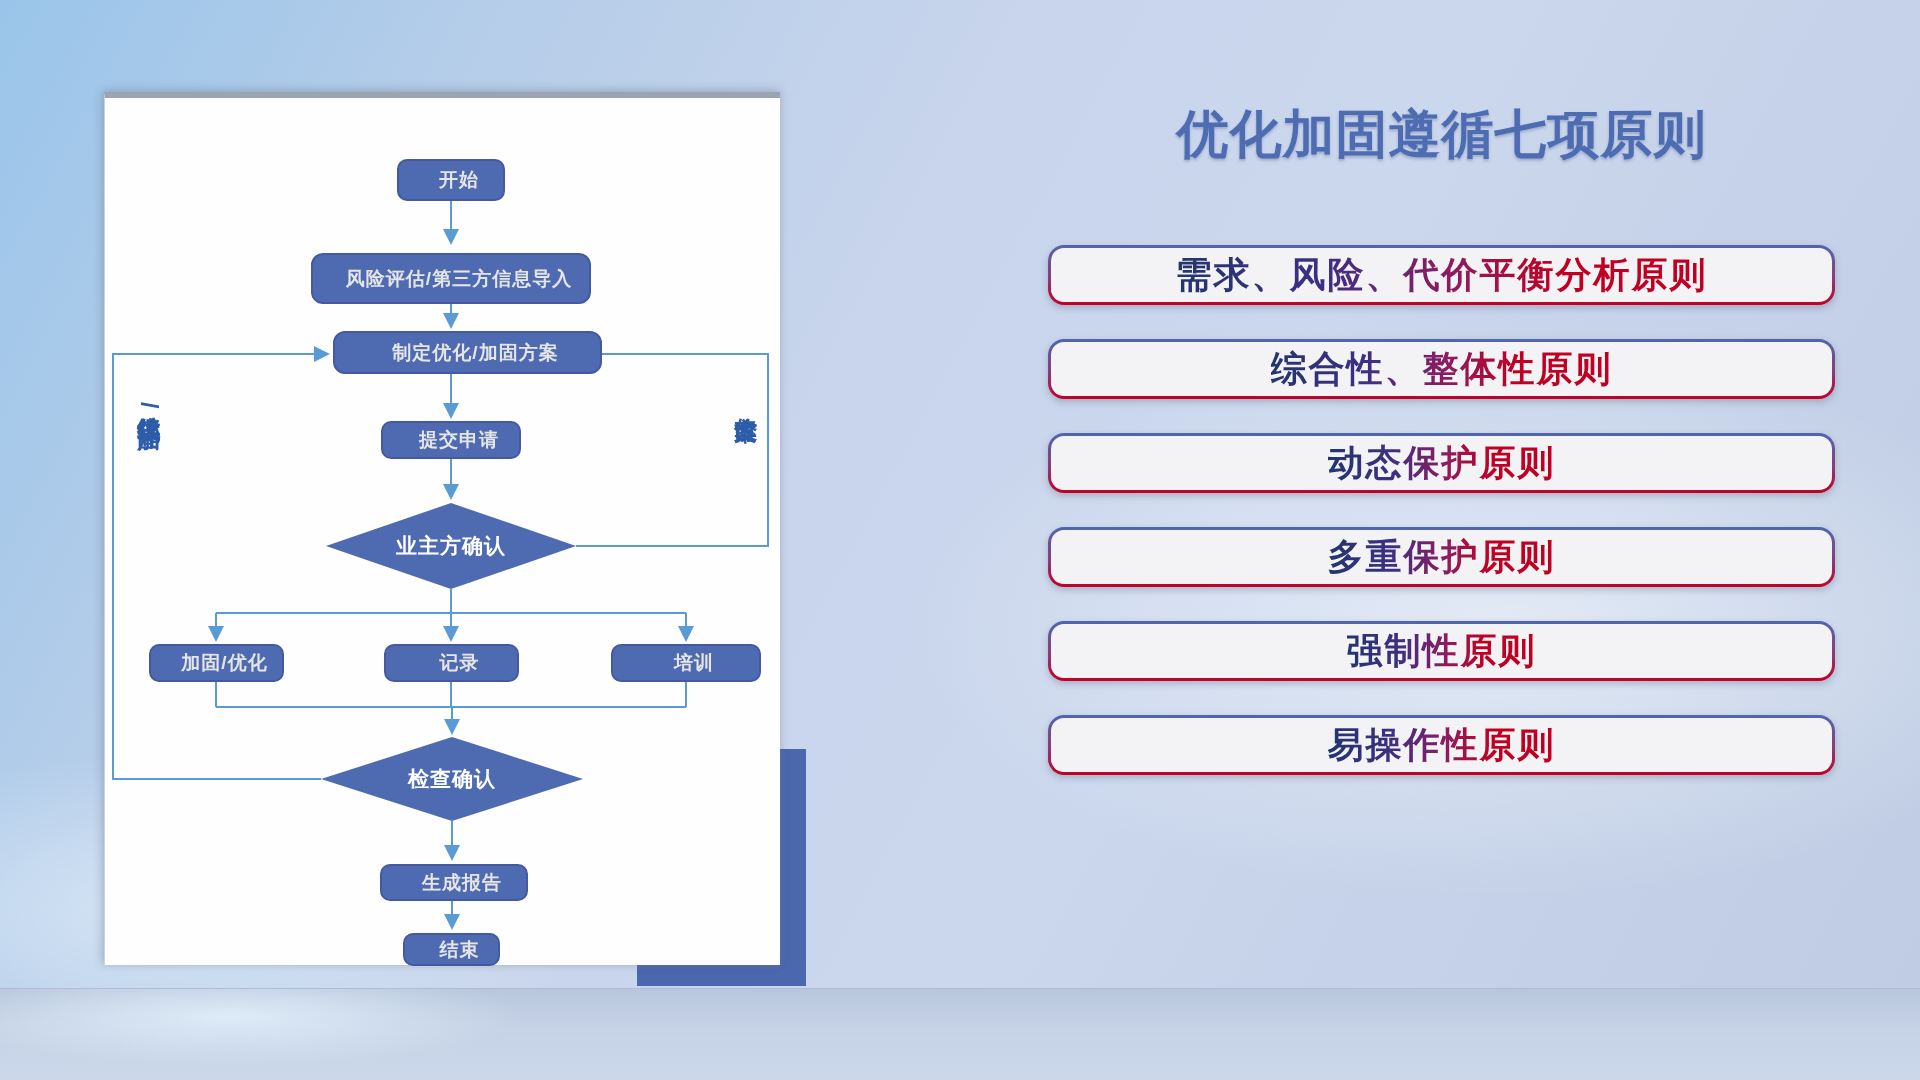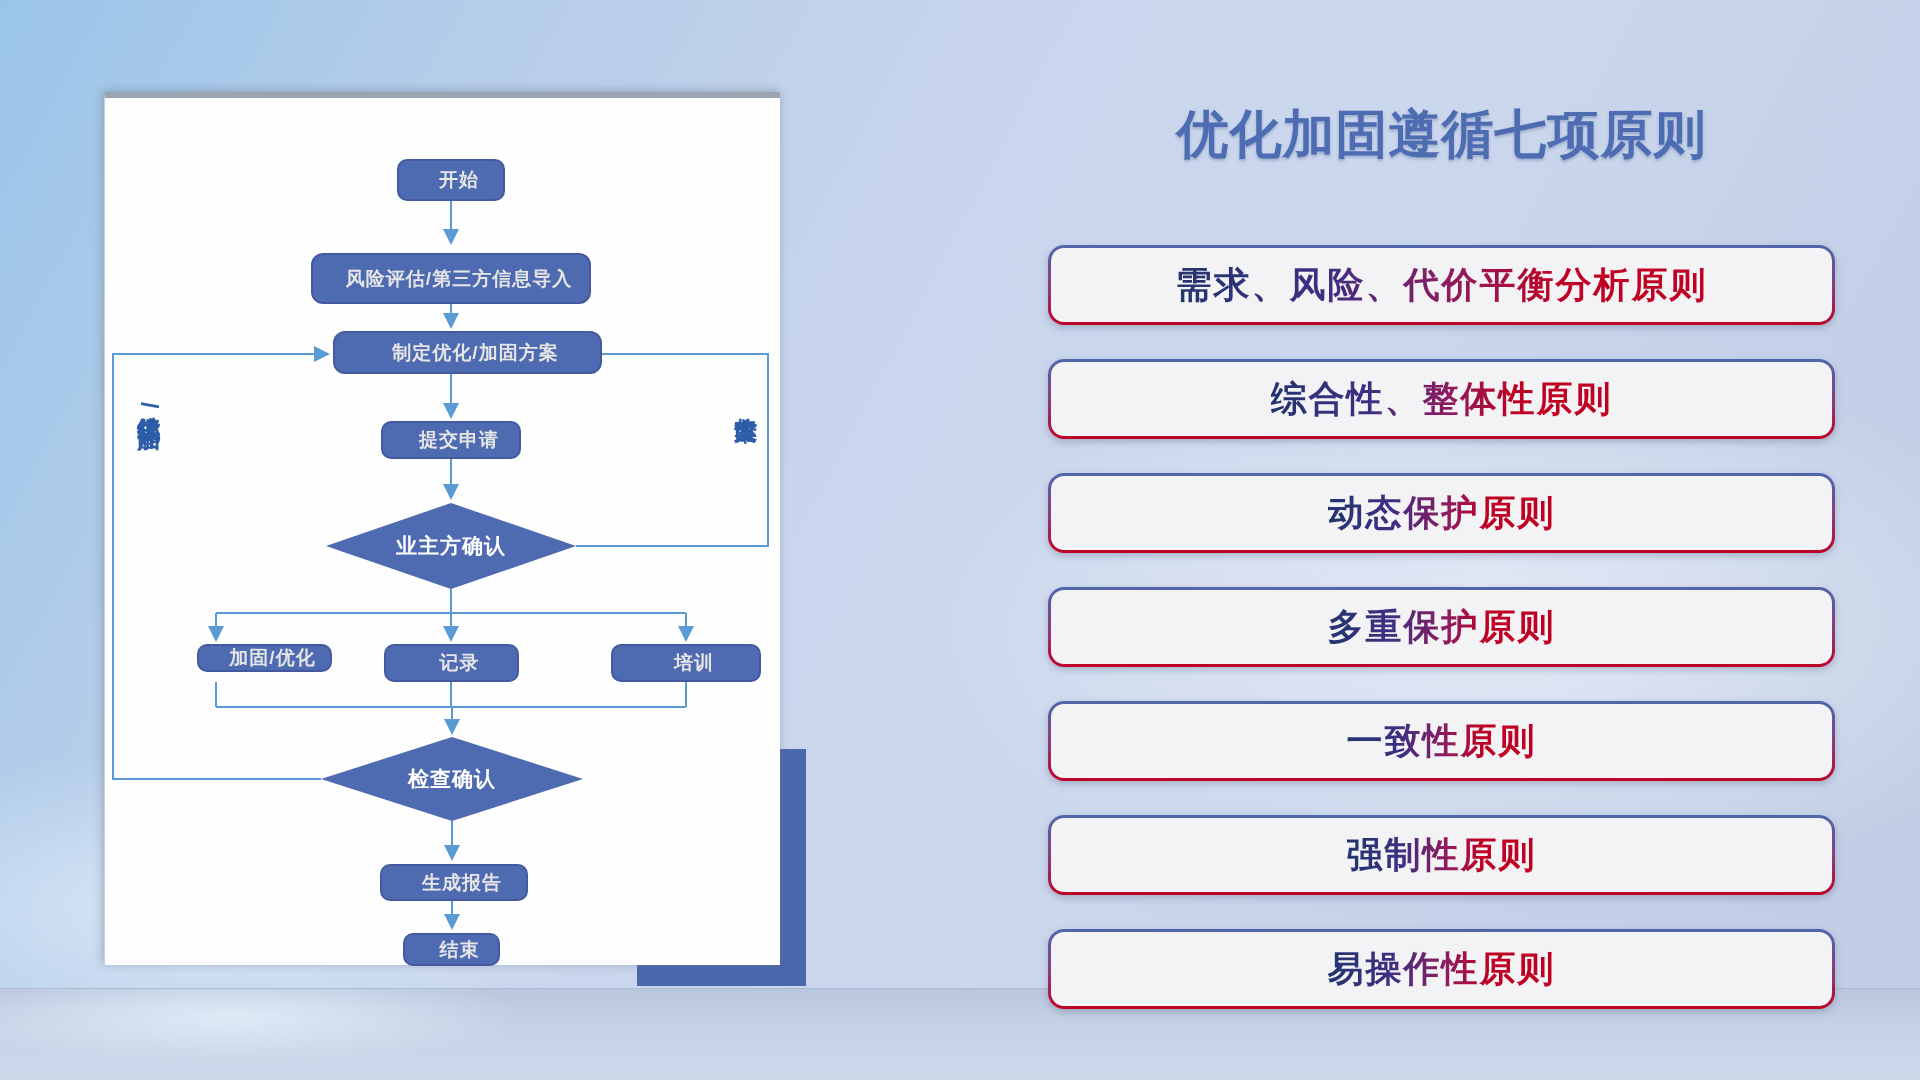--- a/index.html
+++ b/index.html
@@ -46,21 +46,21 @@
   .panel-title{
     position:absolute;left:1048px;top:100px;width:787px;text-align:center;
     font-size:52px;font-weight:bold;color:#4d6cb2;letter-spacing:1px;
     text-shadow:0 2px 3px rgba(70,90,140,0.35);white-space:nowrap;
   }
   .principles{
     position:absolute;left:1048px;top:245px;width:787px;
     display:flex;flex-direction:column;gap:34px;
   }
   .pbox{
-    height:80px;border-radius:16px;padding:3px;box-sizing:border-box;
+    height:60px;border-radius:16px;padding:3px;box-sizing:border-box;
     background:linear-gradient(180deg,#4e68ab 0%,#8a3b7a 55%,#c00026 100%);
     box-shadow:0 3px 7px rgba(90,100,130,0.35);
   }
   .pbox-inner{
     width:100%;height:100%;border-radius:13px;background:#f3f3f5;
     display:flex;align-items:center;justify-content:center;
   }
   .pbox-text{font-weight:bold;font-size:36px;letter-spacing:2px;color:#a0123a;white-space:nowrap;}
   @supports ((-webkit-background-clip:text) or (background-clip:text)){
     .pbox-text{
@@ -112,21 +112,21 @@
       <div class="fnode" style="left:292px;top:61px;width:108px;height:42px;">开始</div>
 
       <div class="fnode" style="left:206px;top:149px;width:280px;height:51px;border-radius:12px;margin-top:6px;">风险评估/第三方信息导入</div>
 
       <div class="fnode" style="left:228px;top:233px;width:269px;height:43px;border-radius:12px;">制定优化/加固方案</div>
 
       <div class="fnode" style="left:276px;top:323px;width:140px;height:38px;">提交申请</div>
 
       <div class="fdiamond" style="left:221px;top:405px;width:250px;height:86px;">业主方确认</div>
 
-      <div class="fnode" style="left:44px;top:546px;width:135px;height:28px;margin-left:48px;">加固/优化</div>
+      <div class="fnode" style="left:44px;top:546px;width:135px;height:38px;">加固/优化</div>
 
       <div class="fnode" style="left:279px;top:546px;width:135px;height:38px;">记录</div>
 
       <div class="fnode" style="left:506px;top:546px;width:150px;height:38px;">培训</div>
 
       <div class="fdiamond" style="left:216px;top:639px;width:262px;height:84px;">检查确认</div>
 
       <div class="fnode" style="left:275px;top:766px;width:148px;height:37px;">生成报告</div>
 
       <div class="fnode" style="left:298px;top:835px;width:97px;height:33px;">结束</div>
@@ -155,25 +155,20 @@
         <span class="pbox-text">动态保护原则</span>
       </div>
     </div>
     <div class="pbox">
       <div class="pbox-inner">
         <span class="pbox-text">多重保护原则</span>
       </div>
     </div>
     <div class="pbox">
       <div class="pbox-inner">
-        <span class="pbox-text">一致性原则</span>
-      </div>
-    </div>
-    <div class="pbox">
-      <div class="pbox-inner">
         <span class="pbox-text">强制性原则</span>
       </div>
     </div>
     <div class="pbox">
       <div class="pbox-inner">
         <span class="pbox-text">易操作性原则</span>
       </div>
     </div>
   </div>
 

